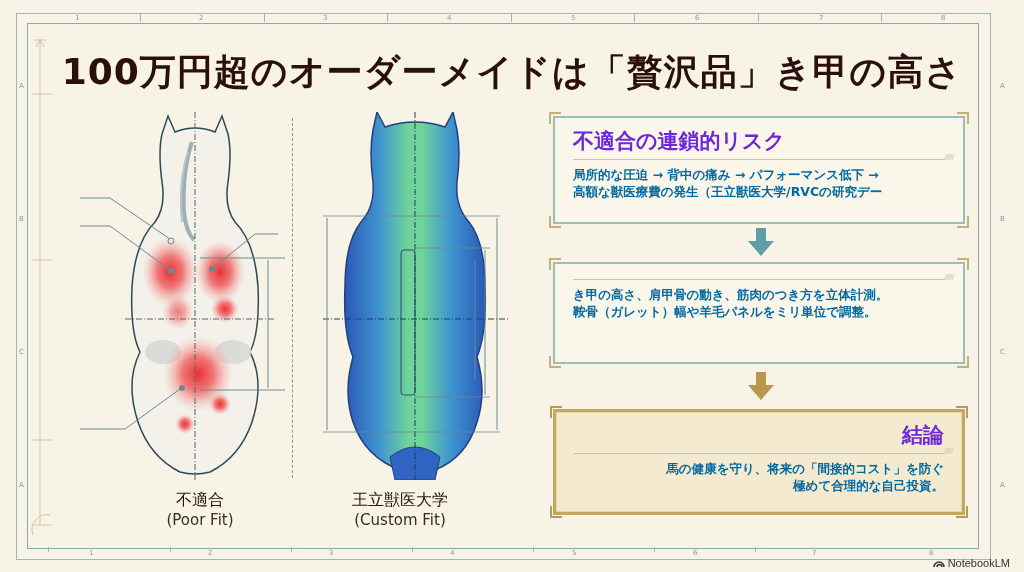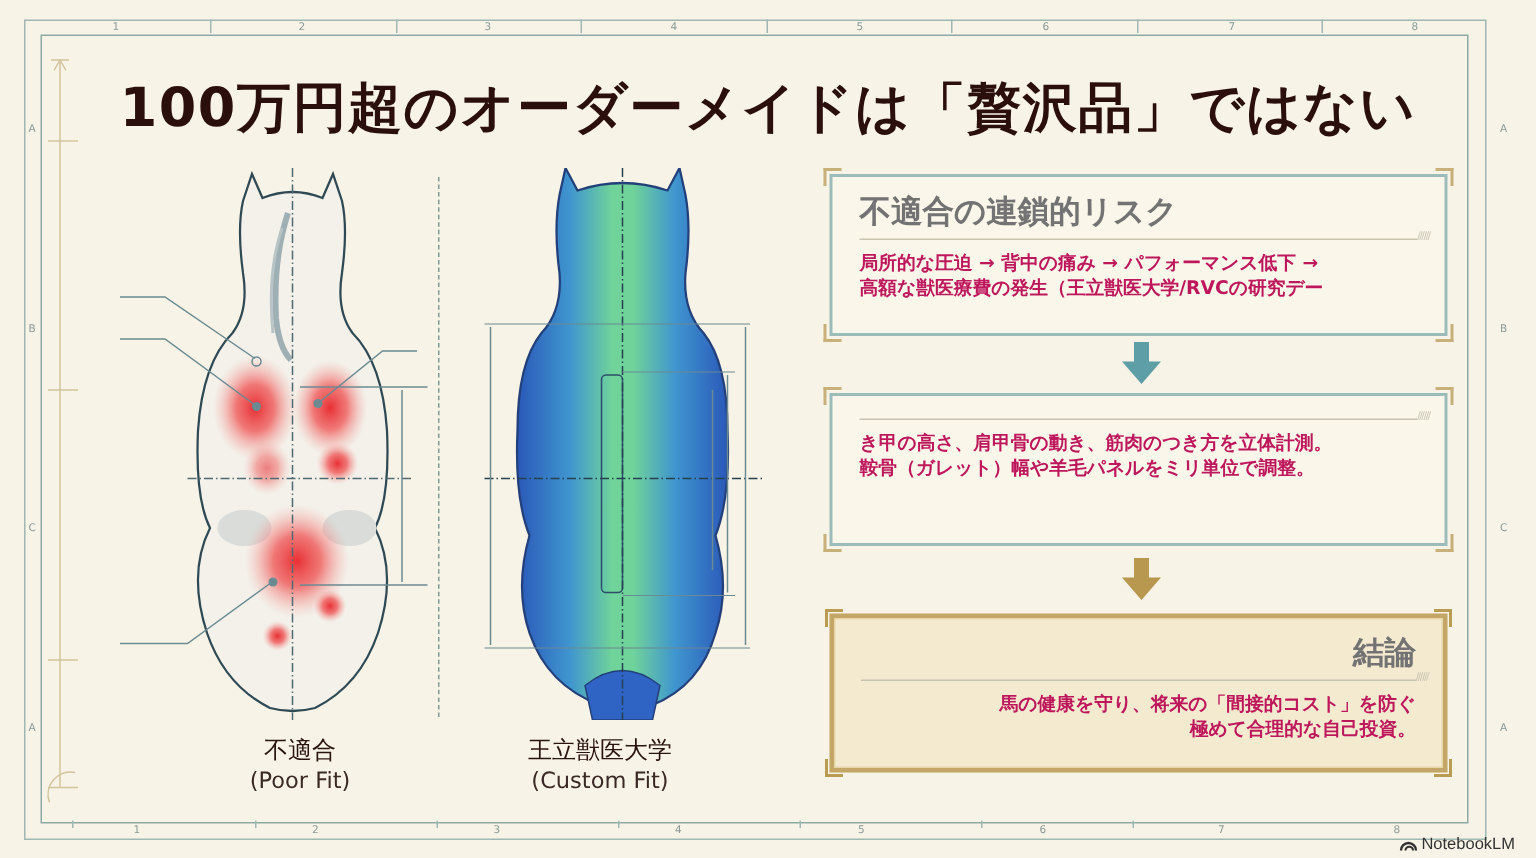--- a/index.html
+++ b/index.html
@@ -15,24 +15,24 @@
   .center-divider{position:absolute;left:292px;top:118px;width:0;height:360px;border-left:1.5px dashed #7f9a97;}
   .caption{position:absolute;text-align:center;font-weight:normal;color:#2a1410;}
   .cap-jp{font-size:16px;}
   .cap-en{font-size:15px;color:#3a2a26;}
   .box{position:absolute;left:553px;width:412px;background:#faf6ea;border:2px solid #9bbcb8;box-sizing:border-box;padding:10px 18px 8px 18px;}
   .box .corner{position:absolute;width:10px;height:10px;border-color:#c8b07a;border-style:solid;}
   .c-tl{left:-6px;top:-6px;border-width:2px 0 0 2px;}
   .c-tr{right:-6px;top:-6px;border-width:2px 2px 0 0;}
   .c-bl{left:-6px;bottom:-6px;border-width:0 0 2px 2px;}
   .c-br{right:-6px;bottom:-6px;border-width:0 2px 2px 0;}
-  .box h2{margin:0;font-size:21px;font-weight:bold;color:#737373;line-height:26px;}
+  .box h2{margin:0;font-size:21px;font-weight:bold;color:#6d28d9;line-height:26px;}
   .box .rule{height:1px;background:#c9c4b2;margin:5px 0 6px 0;position:relative;}
   .box .rule::after{content:"//////";position:absolute;right:-8px;top:-6px;font-size:7px;color:#c9c4b2;letter-spacing:-1px;}
-  .box p{margin:0;font-size:12.5px;font-weight:bold;line-height:17px;color:#be185d;}
+  .box p{margin:0;font-size:12.5px;font-weight:bold;line-height:17px;color:#0369a1;}
   .box.gold{background:#f4ead0;border:3px solid #c4a766;box-shadow:inset 0 0 0 1px #e6d6a8;text-align:right;}
   .box.gold .corner{border-color:#b99b52;}
   .brand{position:absolute;right:14px;bottom:3px;font-size:11px;color:#333;font-family:"Liberation Sans",sans-serif;display:flex;align-items:center;gap:3px;}
 </style>
 </head>
 <body>
 
 <div class="frame-outer"></div>
 <div class="frame-inner"></div>
 
@@ -85,21 +85,21 @@
   <line x1="10" y1="5" x2="10" y2="490" stroke="#d3c49c" stroke-width="1"></line>
   <polyline points="6,12 10,5 14,12" fill="none" stroke="#d3c49c"></polyline>
   <line x1="4" y1="5" x2="16" y2="5" stroke="#d3c49c"></line>
   <line x1="2" y1="59" x2="22" y2="59" stroke="#d3c49c"></line>
   <line x1="2" y1="225" x2="22" y2="225" stroke="#d3c49c"></line>
   <line x1="2" y1="405" x2="22" y2="405" stroke="#d3c49c"></line>
   <line x1="2" y1="490" x2="22" y2="490" stroke="#d3c49c"></line>
   <path d="M3 500 A 15 15 0 0 1 20 480" fill="none" stroke="#d3c49c"></path>
 </svg>
 
-<div class="title">100万円超のオーダーメイドは「贅沢品」ではない</div>
+<div class="title">100万円超のオーダーメイドは「贅沢品」き甲の高さ</div>
 
 <div class="center-divider"></div>
 
 <svg style="position:absolute;left:70px;top:112px" width="230" height="368" viewBox="0 0 230 368">
   <defs>
     <radialGradient id="hot" cx="50%" cy="50%" r="50%">
       <stop offset="0%" stop-color="#e8262b" stop-opacity="0.95"></stop>
       <stop offset="45%" stop-color="#ee4f4f" stop-opacity="0.75"></stop>
       <stop offset="100%" stop-color="#f7a8a3" stop-opacity="0"></stop>
     </radialGradient>

